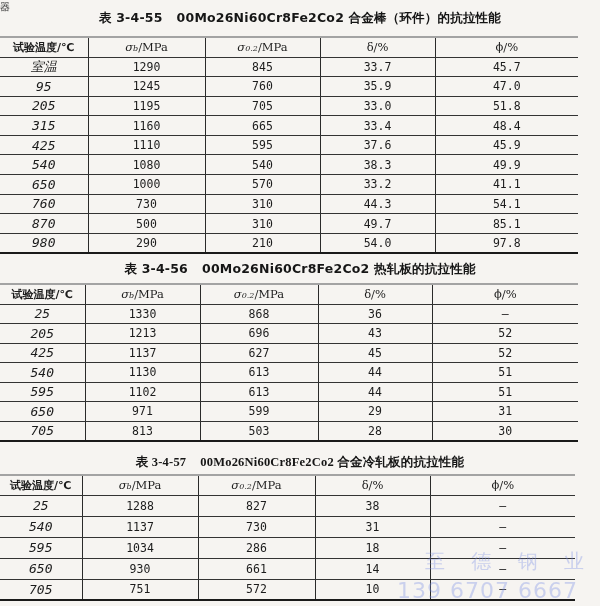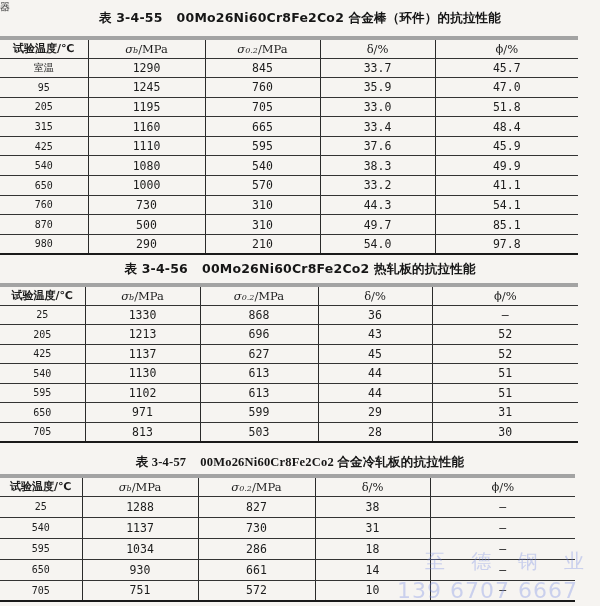--- a/index.html
+++ b/index.html
@@ -14,39 +14,39 @@
     position: absolute; left: 0; width: 600px; text-align: center;
     font-family: "DejaVu Sans", "Liberation Sans", sans-serif;
     font-weight: bold; font-size: 12.5px; letter-spacing: 0.2px;
     color: #161616;
   }
   .table-title .num { margin-right: 14px; }
   .tbl {
     position: absolute; left: 0;
     border-collapse: collapse;
     table-layout: fixed;
-    border-top: 4px solid #a3a3a3;
+    border-top: 2px solid #a3a3a3;
     border-bottom: 2px solid #1a1a1a;
     font-family: "DejaVu Sans Mono", "Liberation Mono", monospace;
     font-size: 11.5px;
   }
   .tbl th, .tbl td {
     padding: 0; text-align: center; vertical-align: middle;
     border-left: 1px solid #2a2a2a;
     border-bottom: 1px solid #333;
     white-space: nowrap; overflow: hidden;
   }
   .tbl th:first-child, .tbl td:first-child { border-left: none; }
   .tbl th {
     font-weight: normal;
     font-family: "DejaVu Serif", "Liberation Serif", serif;
     font-size: 11.5px;
   }
   .tbl th.first { font-family: "DejaVu Sans", "Liberation Sans", sans-serif; font-size: 11px; font-weight: bold; }
-  .tbl td.first { font-size: 10px; }
+  .tbl td.first { font-size: 13px; font-style: italic; }
   .tbl tr:last-child td { border-bottom: none; }
   .sym { font-style: italic; }
   .sub { font-size: 8px; font-style: italic; }
   .watermark {
     position: absolute; left: 405px; top: 548px;
     color: rgba(120,140,230,0.35);
     font-family: "DejaVu Sans", "Liberation Sans", sans-serif;
     pointer-events: none;
   }
   .watermark .wm-name { position: absolute; left: 20px; top: 0; font-size: 20px; letter-spacing: 10px; white-space: nowrap; }

